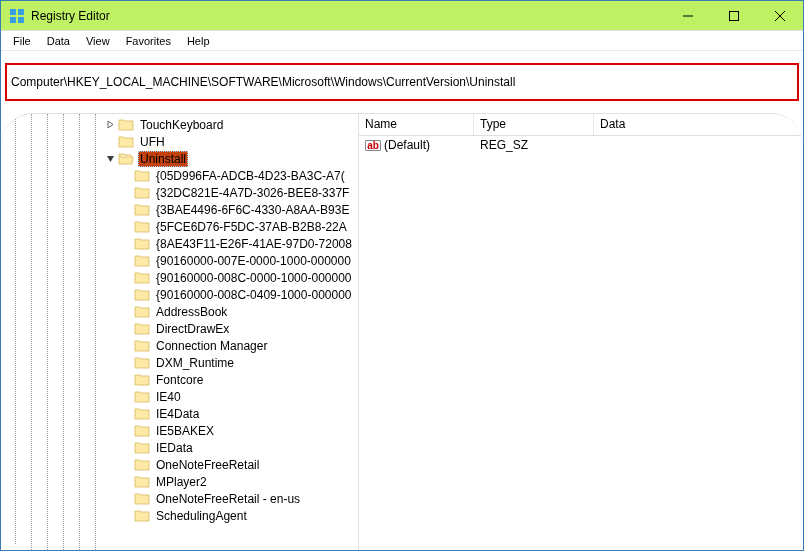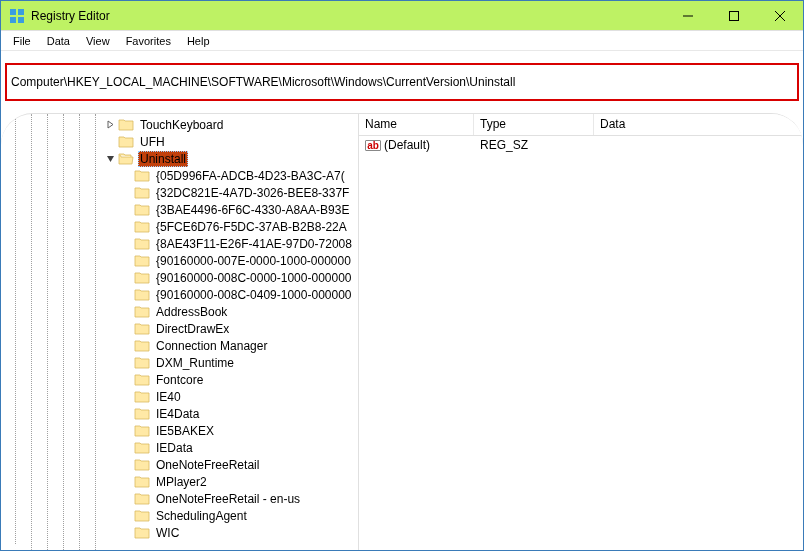--- a/index.html
+++ b/index.html
@@ -310,28 +310,20 @@
             <span class="tree-label">OneNoteFreeRetail - en-us</span>
           </div>
           <div class="tree-row">
             <span class="tree-indent" style="width: 118px;"></span>
             <span class="expander"></span>
             <span class="folder-icon"><svg viewBox="0 0 16 14">
                 <path d="M1 2 L6 2 L7 3 L15 3 L15 12 L1 12 Z" fill="#ffe9a6" stroke="#d9b95f" stroke-width="0.8"></path>
               </svg></span>
             <span class="tree-label">SchedulingAgent</span>
           </div>
-          <div class="tree-row">
-            <span class="tree-indent" style="width: 118px;"></span>
-            <span class="expander"></span>
-            <span class="folder-icon"><svg viewBox="0 0 16 14">
-                <path d="M1 2 L6 2 L7 3 L15 3 L15 12 L1 12 Z" fill="#ffe9a6" stroke="#d9b95f" stroke-width="0.8"></path>
-              </svg></span>
-            <span class="tree-label">WIC</span>
-          </div>
         </div>
     </div>
 
     <div class="values-panel">
       <div class="values-header">
         <div class="values-header-col col-name">Name</div>
         <div class="values-header-col col-type">Type</div>
         <div class="values-header-col col-data">Data</div>
       </div>
       <div id="values-body">

